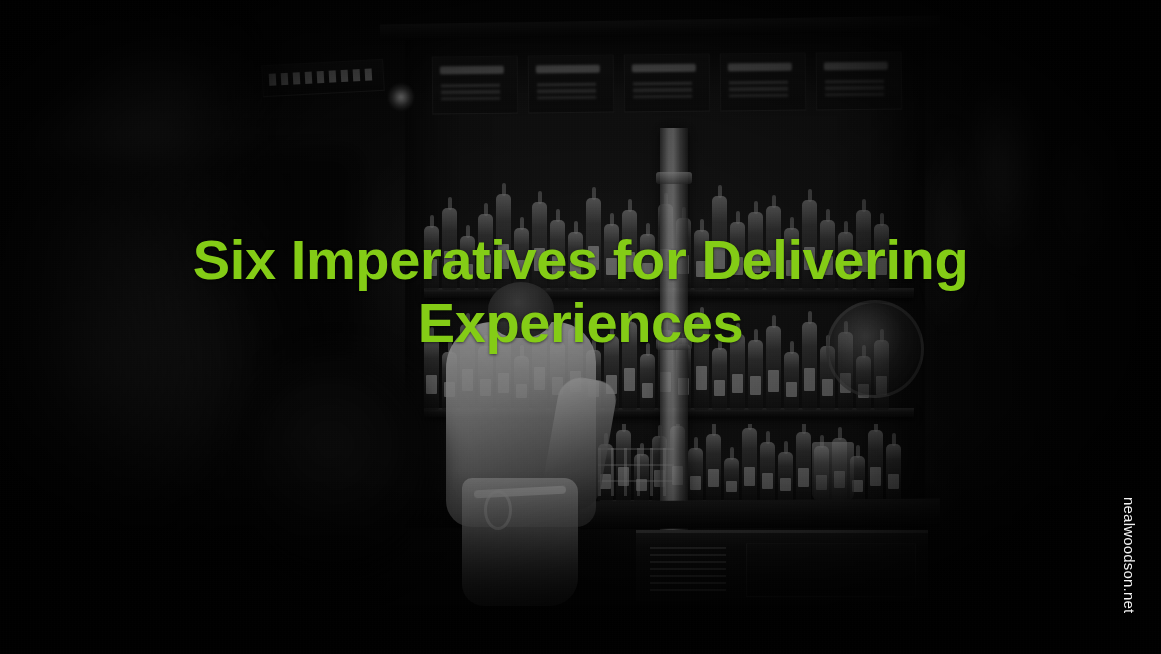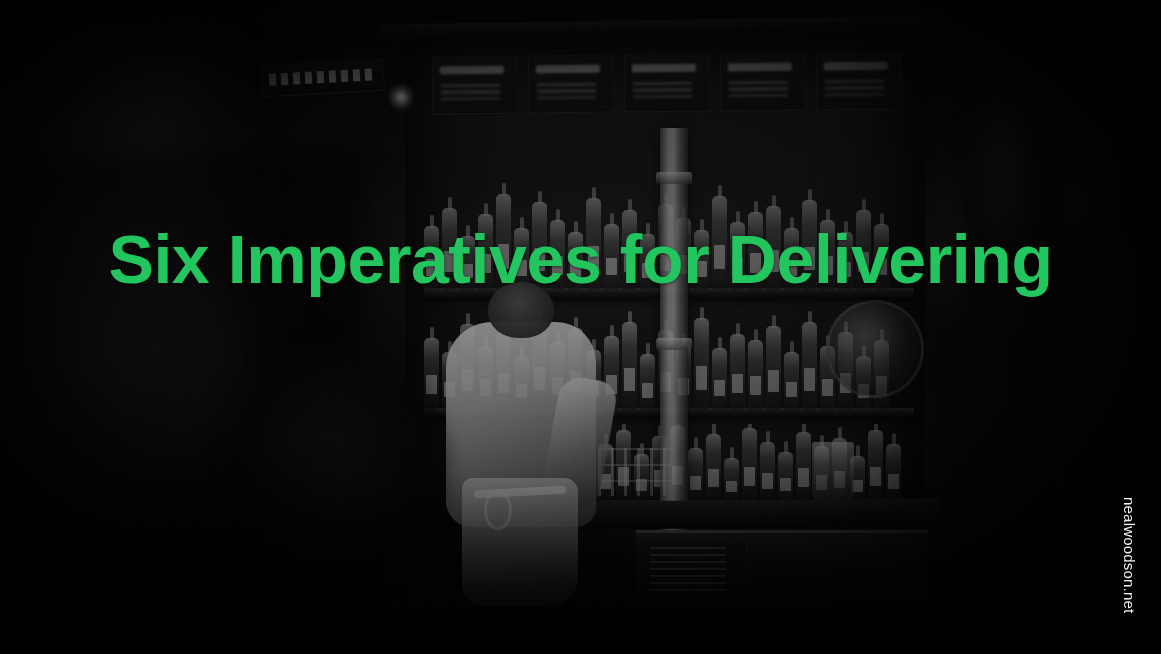--- a/index.html
+++ b/index.html
@@ -431,24 +431,24 @@
   
   .title-block {
     position: absolute;
     left: 0;
     right: 0;
     top: 228px;
     text-align: center;
     z-index: 20;
   }
   .title-line {
-    color: #22c55e;
+    color: #84cc16;
     font-family: "Liberation Sans", sans-serif;
     font-weight: bold;
-    font-size: 68px;
+    font-size: 56px;
     line-height: 63px;
     letter-spacing: -0.4px;
     white-space: nowrap;
     text-shadow: 0 1px 3px rgba(0,0,0,0.55);
   }
 
   .copyright {
     position: absolute;
     left: 20px;
     top: 623px;
@@ -615,20 +615,21 @@
     <div class="fg-shoulder"></div>
     <div class="fg-head-dark"></div>
 
     <div class="dim"></div>
     <div class="vignette"></div>
     <div class="grain"></div>
   </div>
 
   <div class="title-block">
     <div class="title-line">Six Imperatives for Delivering</div>
+    <div class="title-line">Experiences</div>
   </div>
 
 
   <div class="site-url">
     <span>nealwoodson.net</span>
   </div>
 
 </div>
 
 </body></html>

